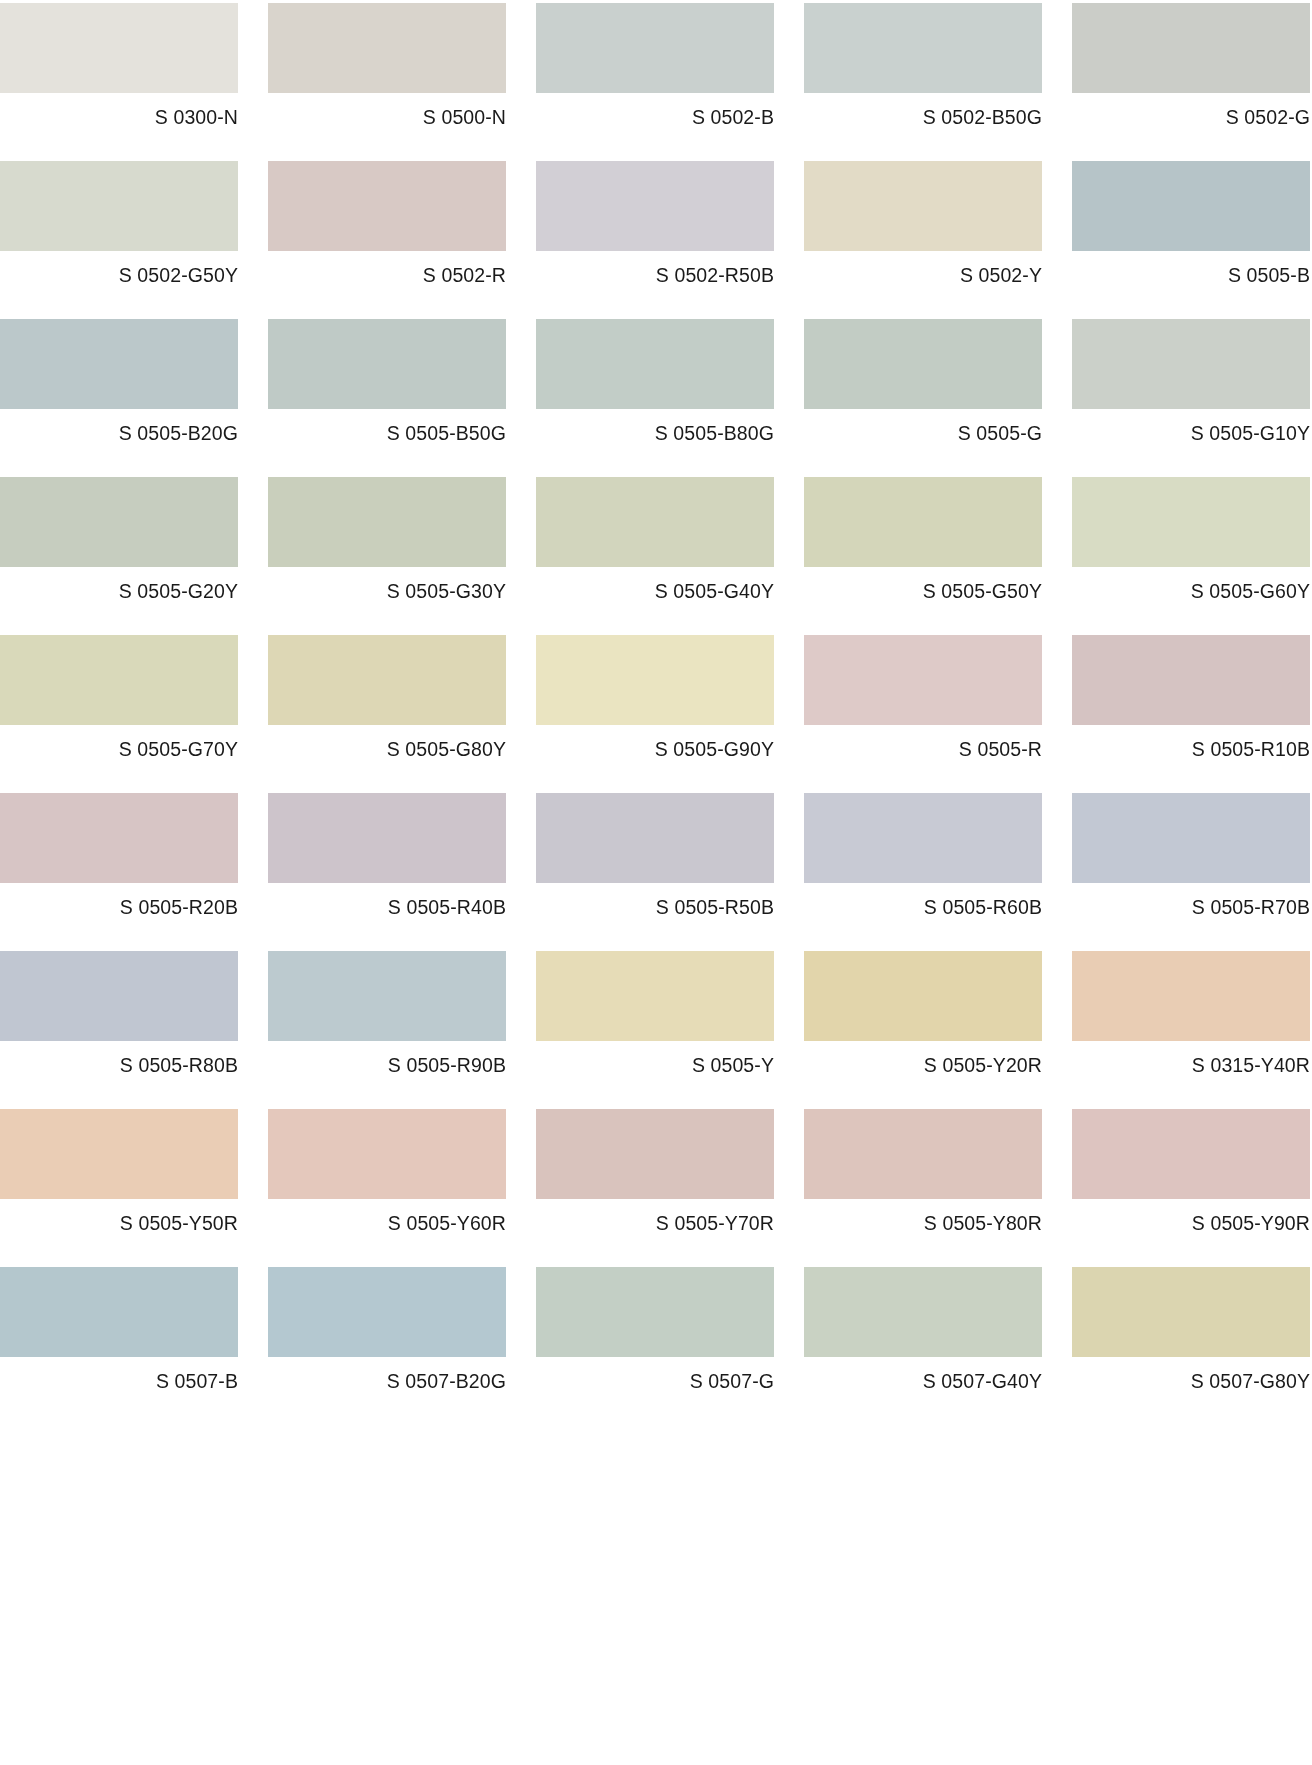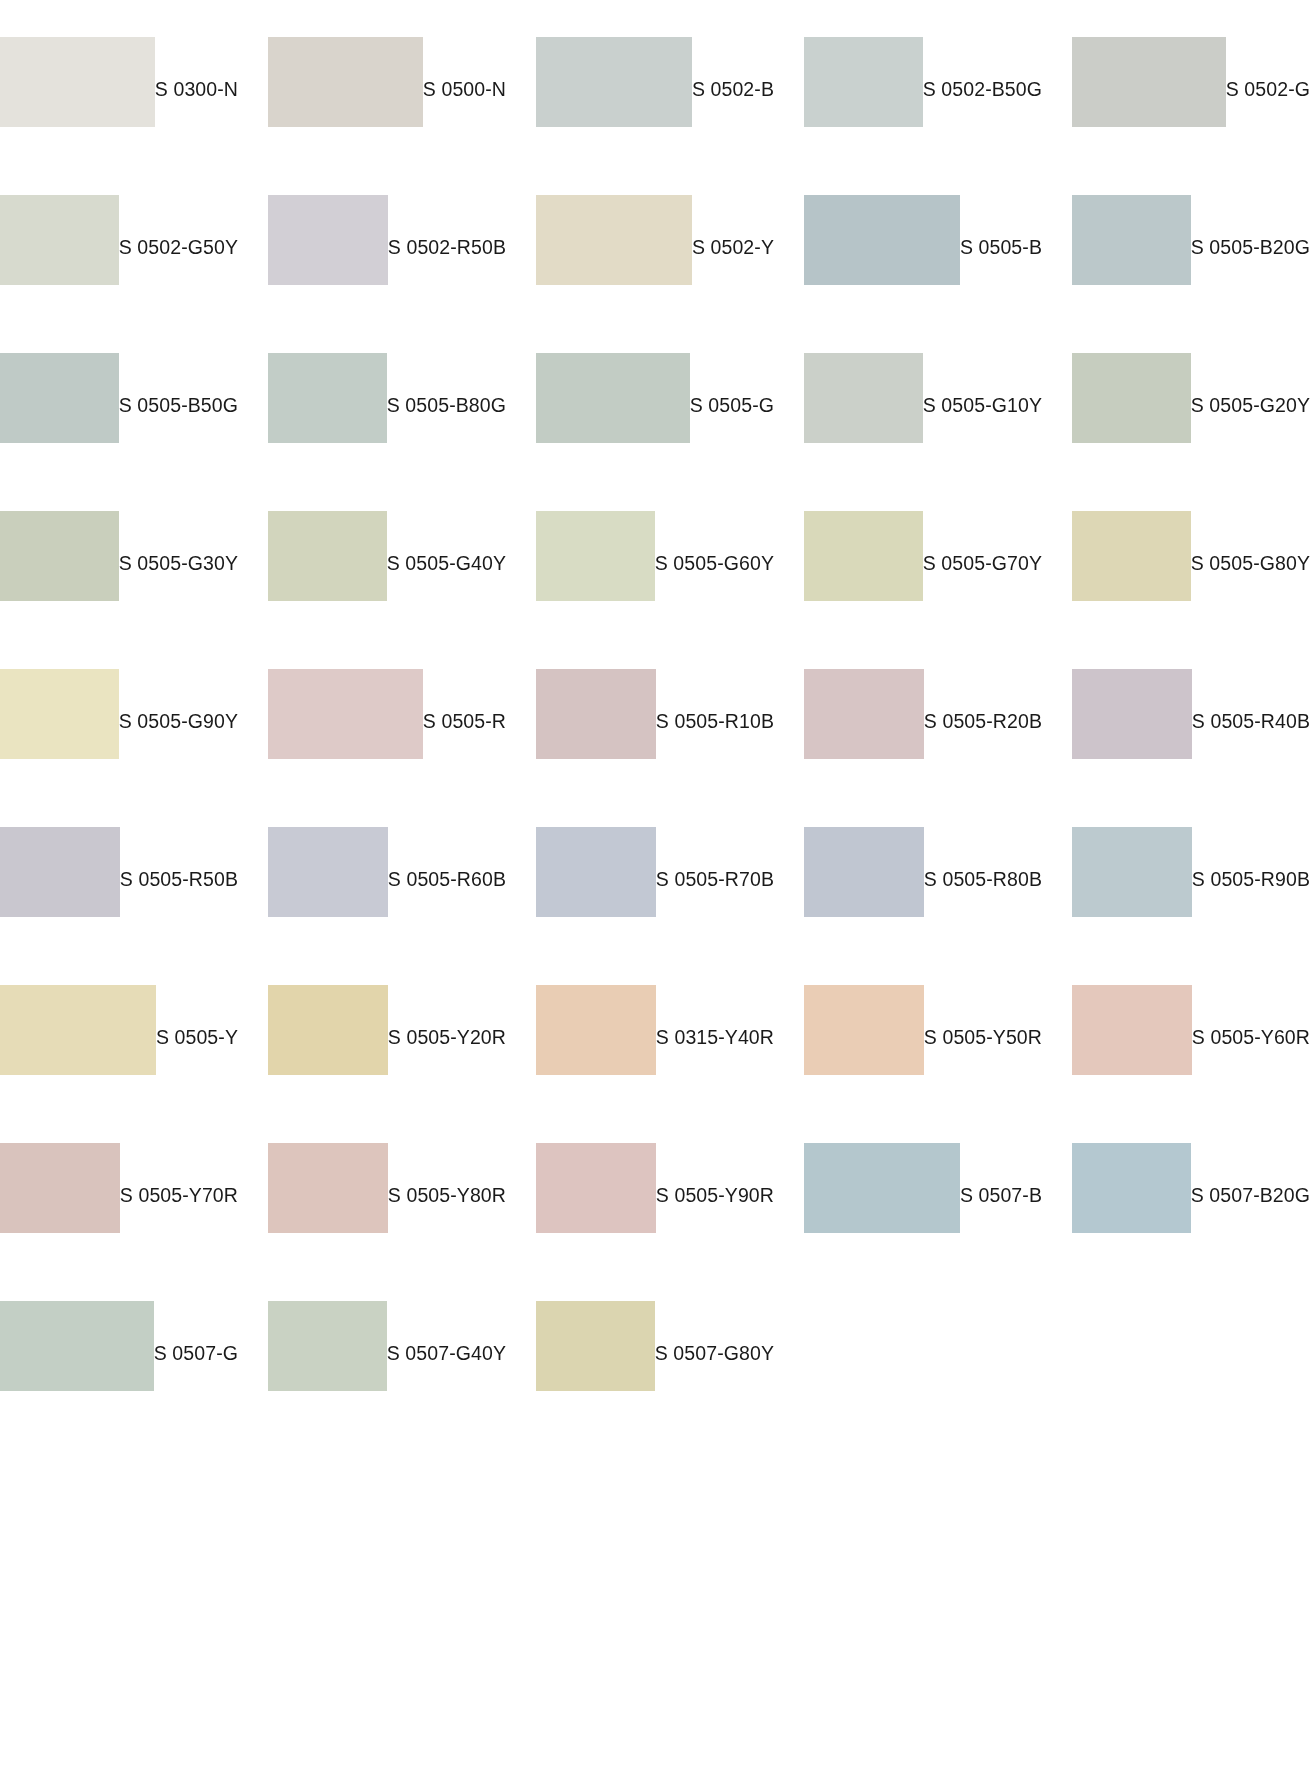--- a/index.html
+++ b/index.html
@@ -21,22 +21,22 @@
     row-gap: 0px;
     padding: 3px 0 0 0;
     box-sizing: border-box;
     width: 1340px;
   }
   .swatch-cell {
     width: 238px;
     height: 158px;
     box-sizing: border-box;
     display: flex;
-    flex-direction: row;
-    align-items: center;
+    flex-direction: column;
+    align-items: flex-end;
   }
   .swatch-chip {
     width: 238px;
     height: 90px;
     display: block;
   }
   .swatch-label {
     font-size: 19.5px;
     line-height: 1;
     color: #1a1a1a;
@@ -68,20 +68,24 @@
     </div>
     <div class="swatch-cell">
       <div class="swatch-chip" style="background-color: rgb(203, 205, 200);"></div>
       <div class="swatch-label">S 0502-G</div>
     </div>
     <div class="swatch-cell">
       <div class="swatch-chip" style="background-color: rgb(215, 218, 206);"></div>
       <div class="swatch-label">S 0502-G50Y</div>
     </div>
     <div class="swatch-cell">
+      <div class="swatch-chip" style="background-color: rgb(216, 201, 197);"></div>
+      <div class="swatch-label">S 0502-R</div>
+    </div>
+    <div class="swatch-cell">
       <div class="swatch-chip" style="background-color: rgb(210, 207, 213);"></div>
       <div class="swatch-label">S 0502-R50B</div>
     </div>
     <div class="swatch-cell">
       <div class="swatch-chip" style="background-color: rgb(226, 219, 198);"></div>
       <div class="swatch-label">S 0502-Y</div>
     </div>
     <div class="swatch-cell">
       <div class="swatch-chip" style="background-color: rgb(182, 196, 200);"></div>
       <div class="swatch-label">S 0505-B</div>
@@ -110,20 +114,24 @@
       <div class="swatch-chip" style="background-color: rgb(198, 205, 191);"></div>
       <div class="swatch-label">S 0505-G20Y</div>
     </div>
     <div class="swatch-cell">
       <div class="swatch-chip" style="background-color: rgb(201, 207, 188);"></div>
       <div class="swatch-label">S 0505-G30Y</div>
     </div>
     <div class="swatch-cell">
       <div class="swatch-chip" style="background-color: rgb(210, 213, 189);"></div>
       <div class="swatch-label">S 0505-G40Y</div>
+    </div>
+    <div class="swatch-cell">
+      <div class="swatch-chip" style="background-color: rgb(212, 214, 186);"></div>
+      <div class="swatch-label">S 0505-G50Y</div>
     </div>
     <div class="swatch-cell">
       <div class="swatch-chip" style="background-color: rgb(216, 220, 196);"></div>
       <div class="swatch-label">S 0505-G60Y</div>
     </div>
     <div class="swatch-cell">
       <div class="swatch-chip" style="background-color: rgb(217, 217, 186);"></div>
       <div class="swatch-label">S 0505-G70Y</div>
     </div>
     <div class="swatch-cell">

